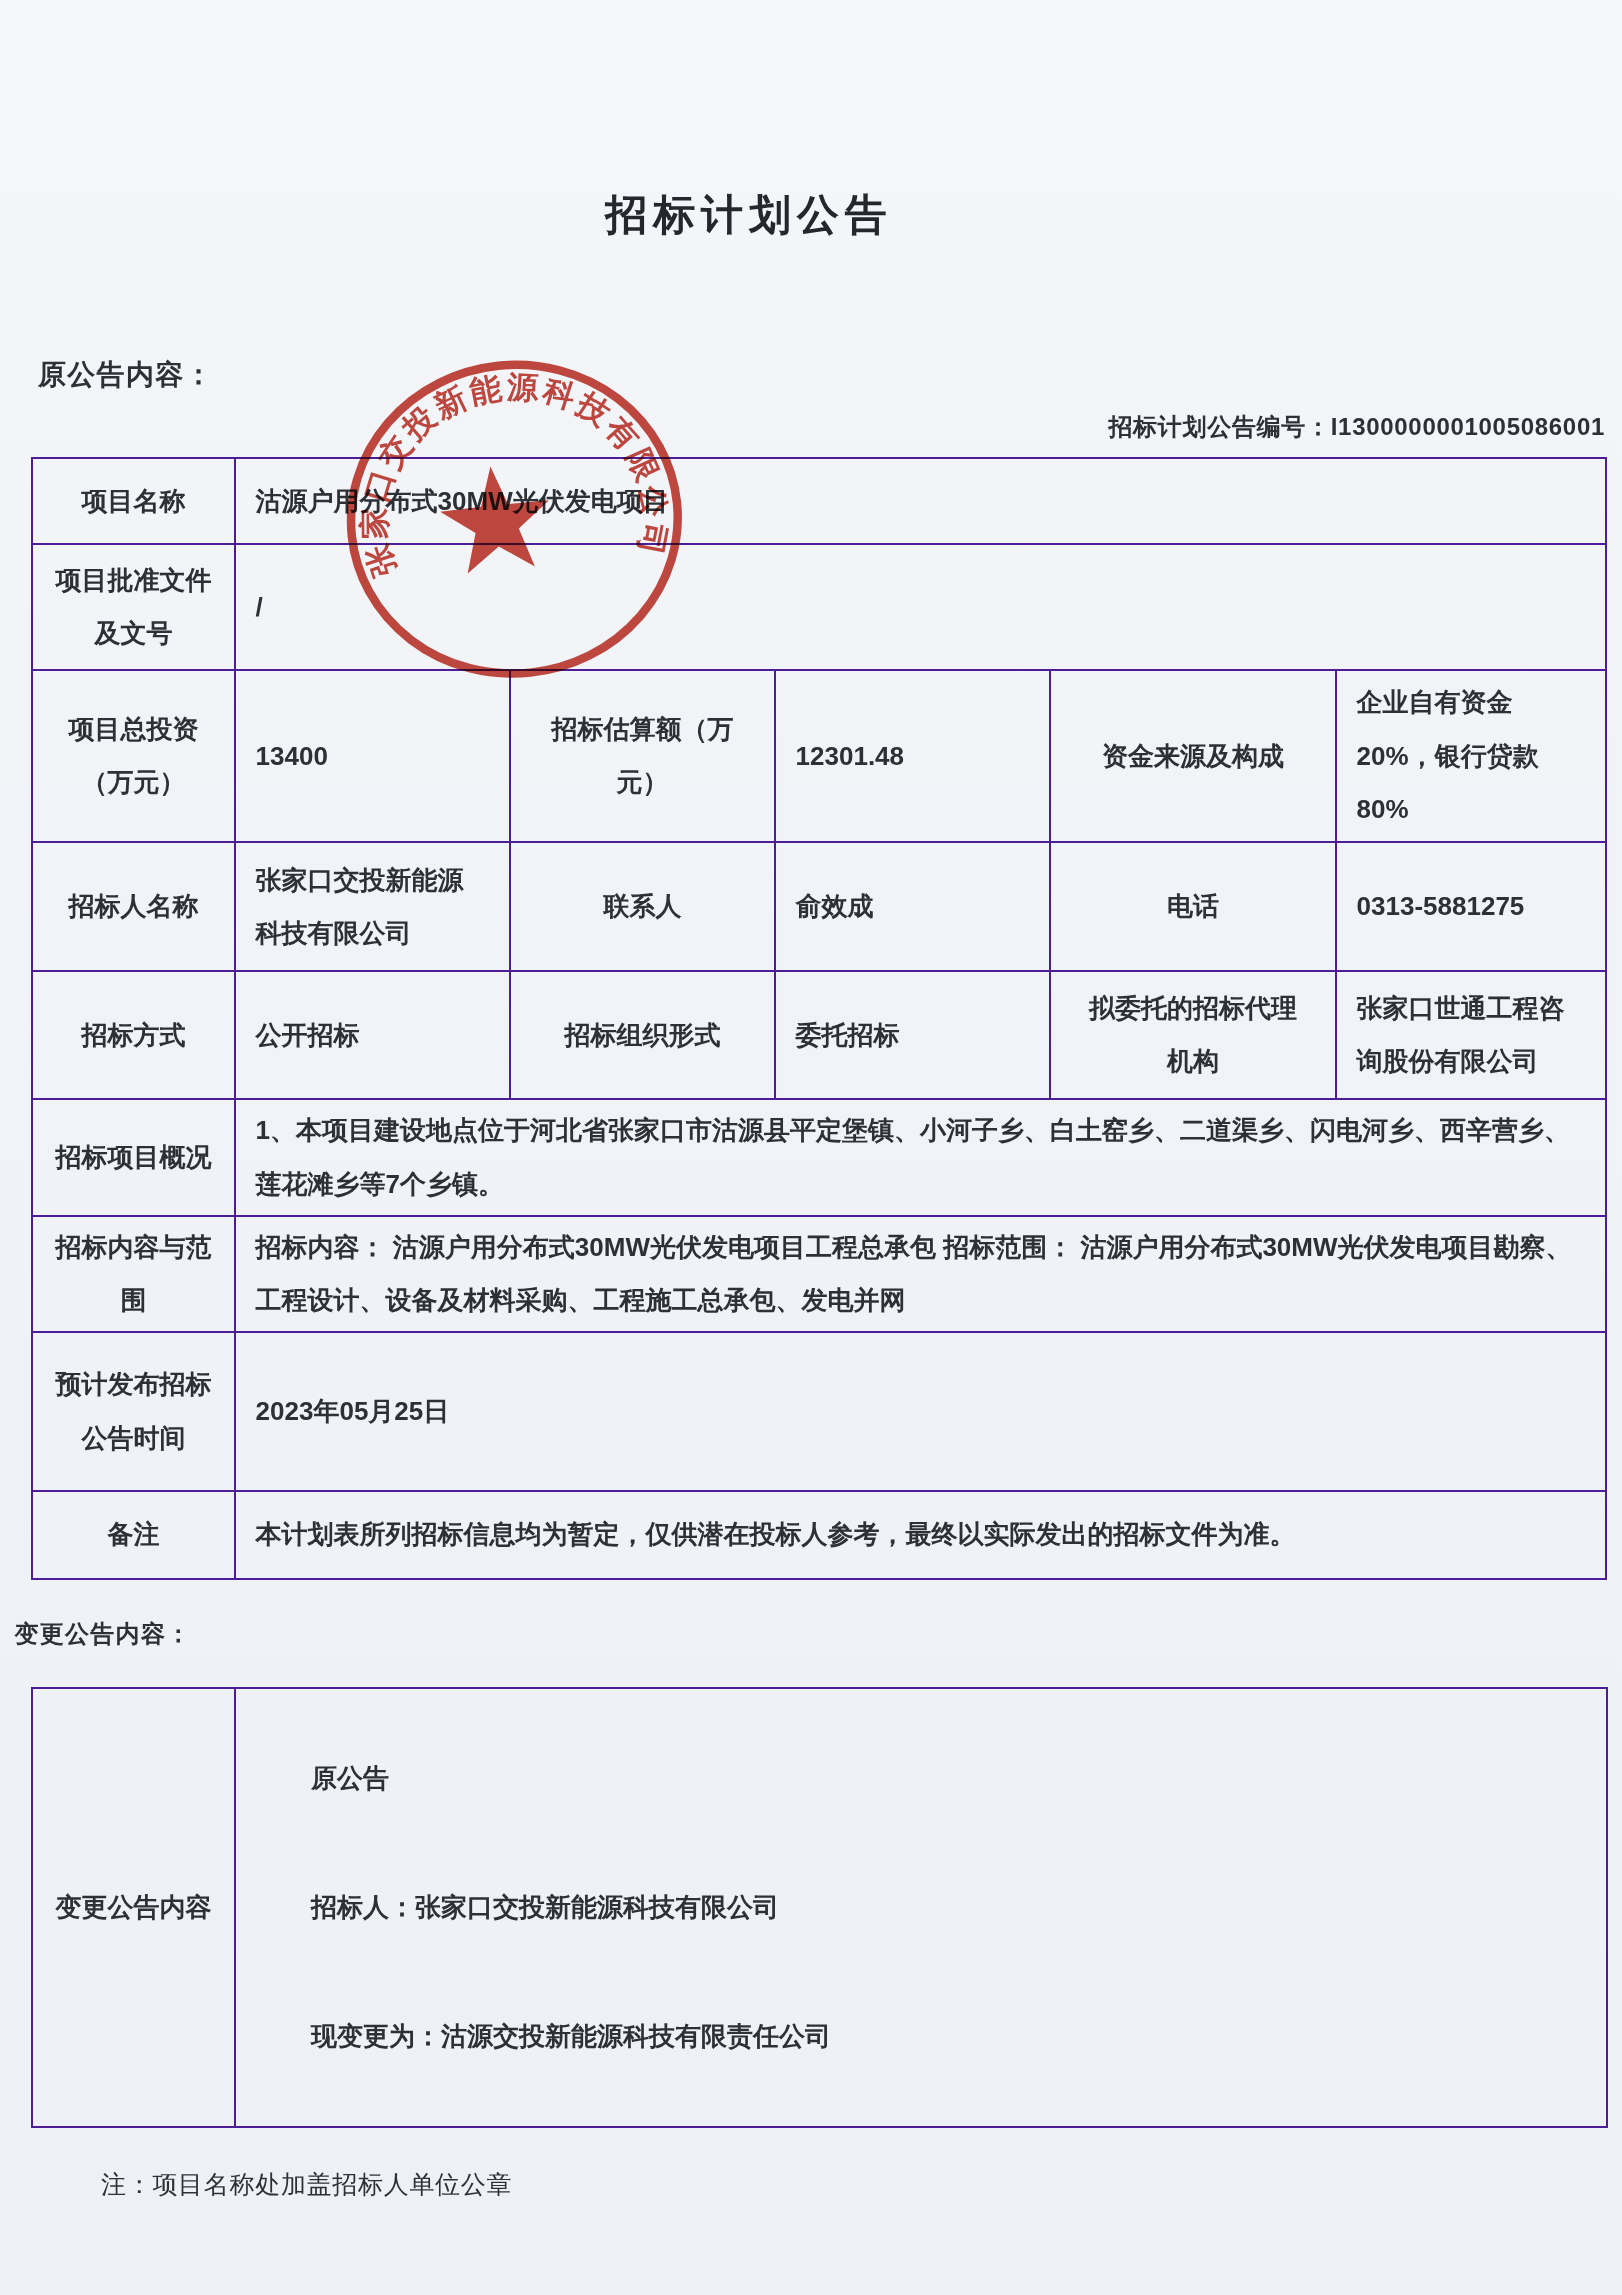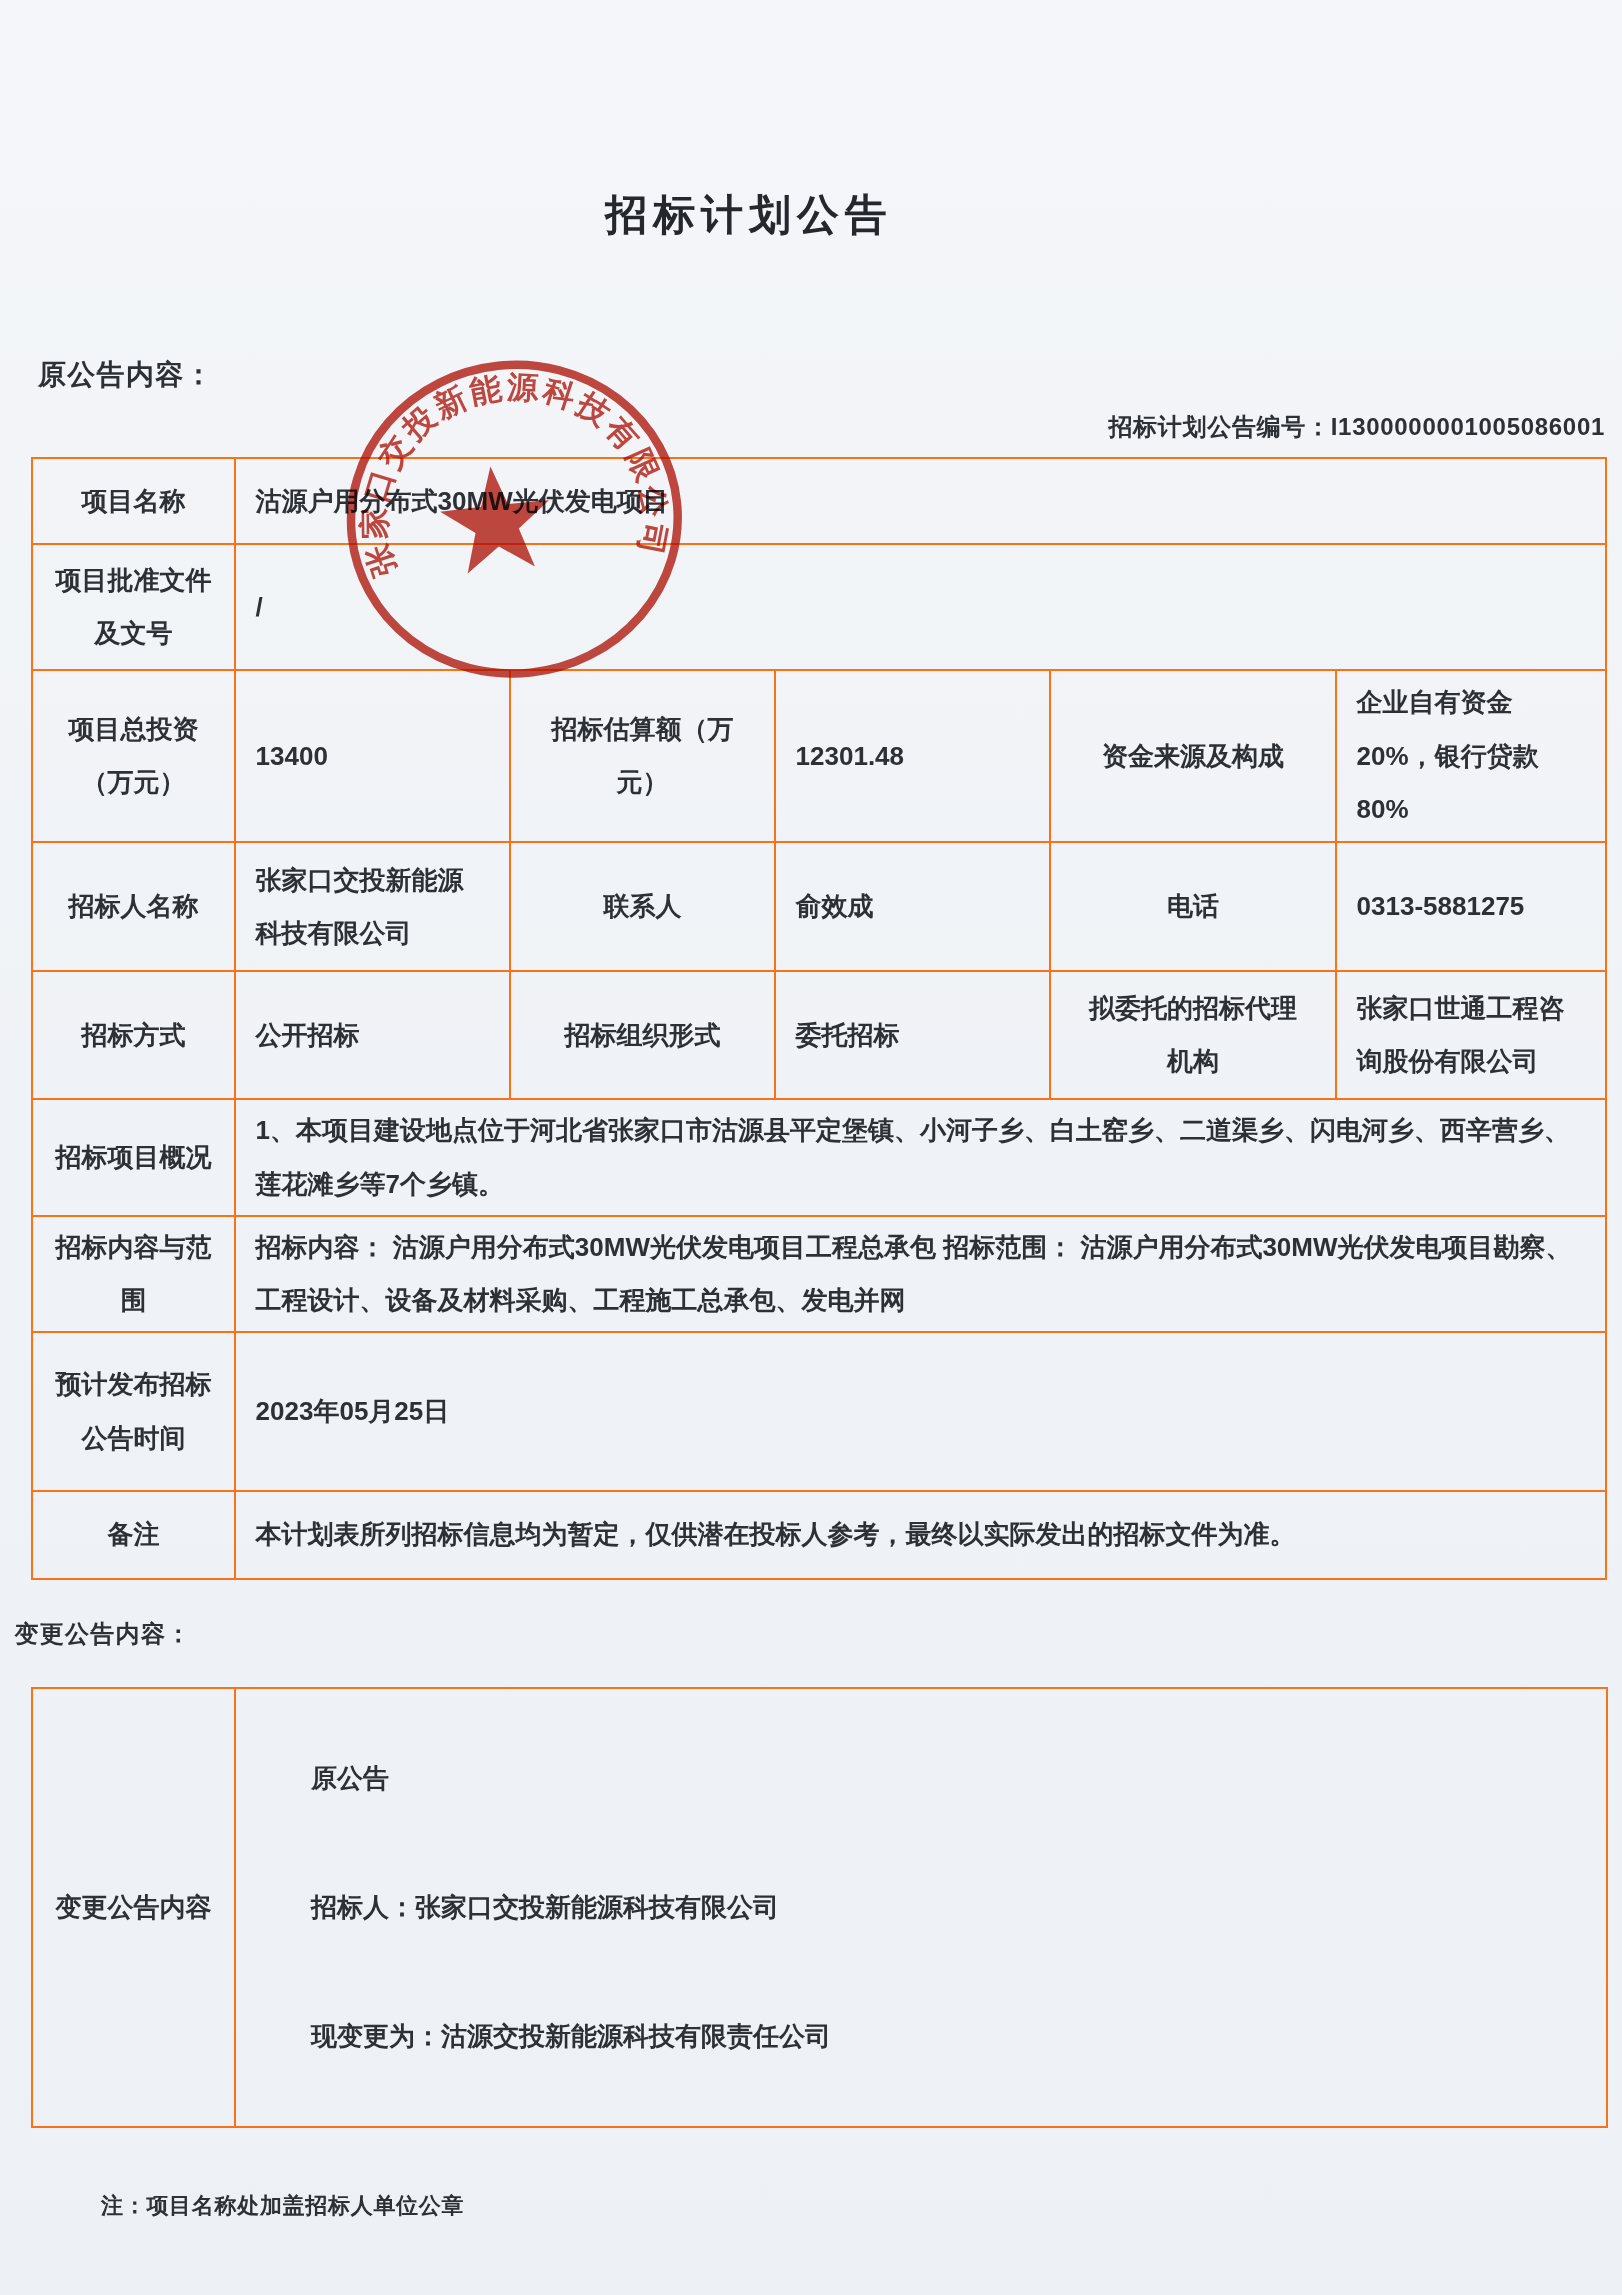--- a/index.html
+++ b/index.html
@@ -23,31 +23,31 @@
     font-size:24px; font-weight:700; letter-spacing:0.7px;
   }
   table.main, table.change {
     border-collapse:collapse; table-layout:fixed;
     margin-left:31px; width:1575px;
     background:transparent;
   }
   table.main { margin-top:14.4px; }
   table.change { margin-top:37px; }
   td {
-    border:2px solid #f97316;
+    border:2px solid #4c1d95;
     font-size:26px; font-weight:600; line-height:2.05;
     white-space:pre-line; vertical-align:middle;
     color:#2d3136;
   }
   td.lbl { text-align:center; font-weight:700; padding:3.9px 7.9px; }
   td.val { text-align:left; padding:3.9px 10.5px 3.9px 19.6px; }
   .change td.val { padding-left:75px; line-height:1.6; }
   .change-line { margin:23px 0; }
   .section2-label { margin:38px 0 0 14.4px; font-size:24px; font-weight:700; letter-spacing:1.3px; }
-  .footer-note { margin:63px 0 0 101px; font-size:22px; font-weight:700; letter-spacing:0.7px; }
+  .footer-note { margin:40px 0 0 101px; font-size:25px; font-weight:400; letter-spacing:0.7px; }
   .seal {
     position:absolute; left:338px; top:357px; width:353px; height:327px;
     transform:rotate(-6deg); opacity:0.92; mix-blend-mode:multiply;
     pointer-events:none;
   }
   .seal text {
     font-family:"Liberation Sans","DejaVu Sans",sans-serif;
     font-size:48px; font-weight:700; letter-spacing:5px;
   }
 </style>

